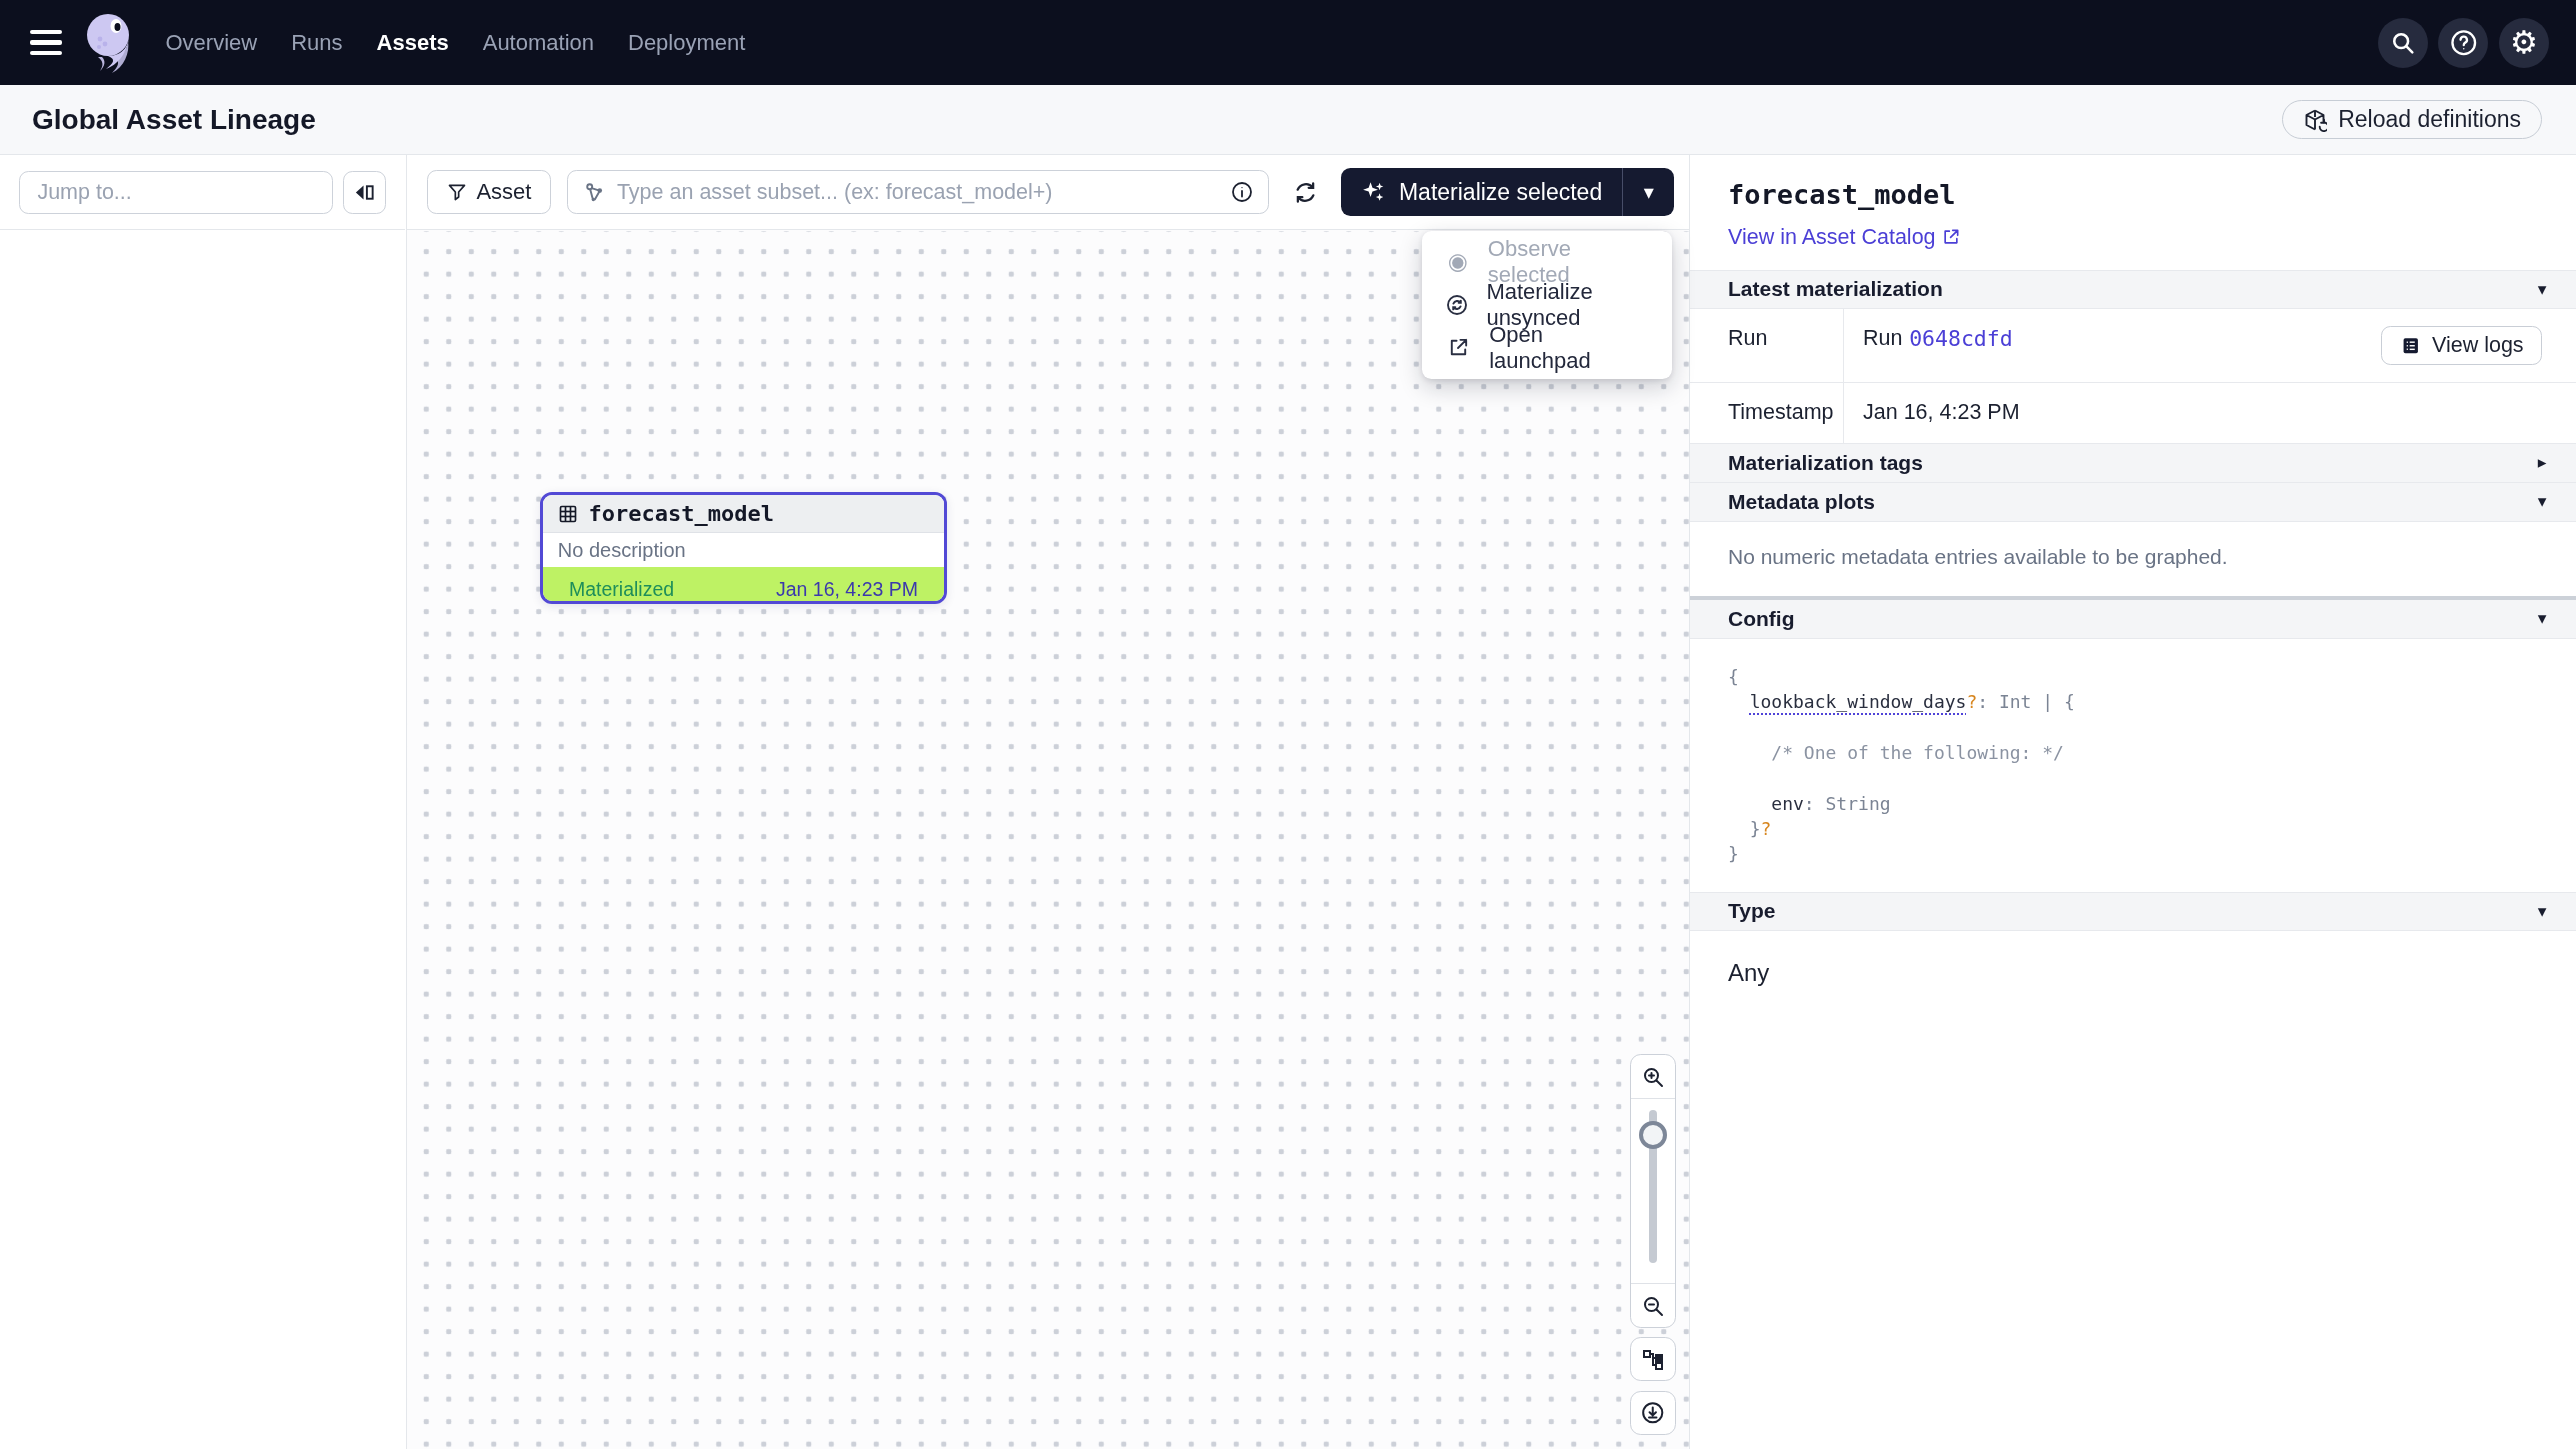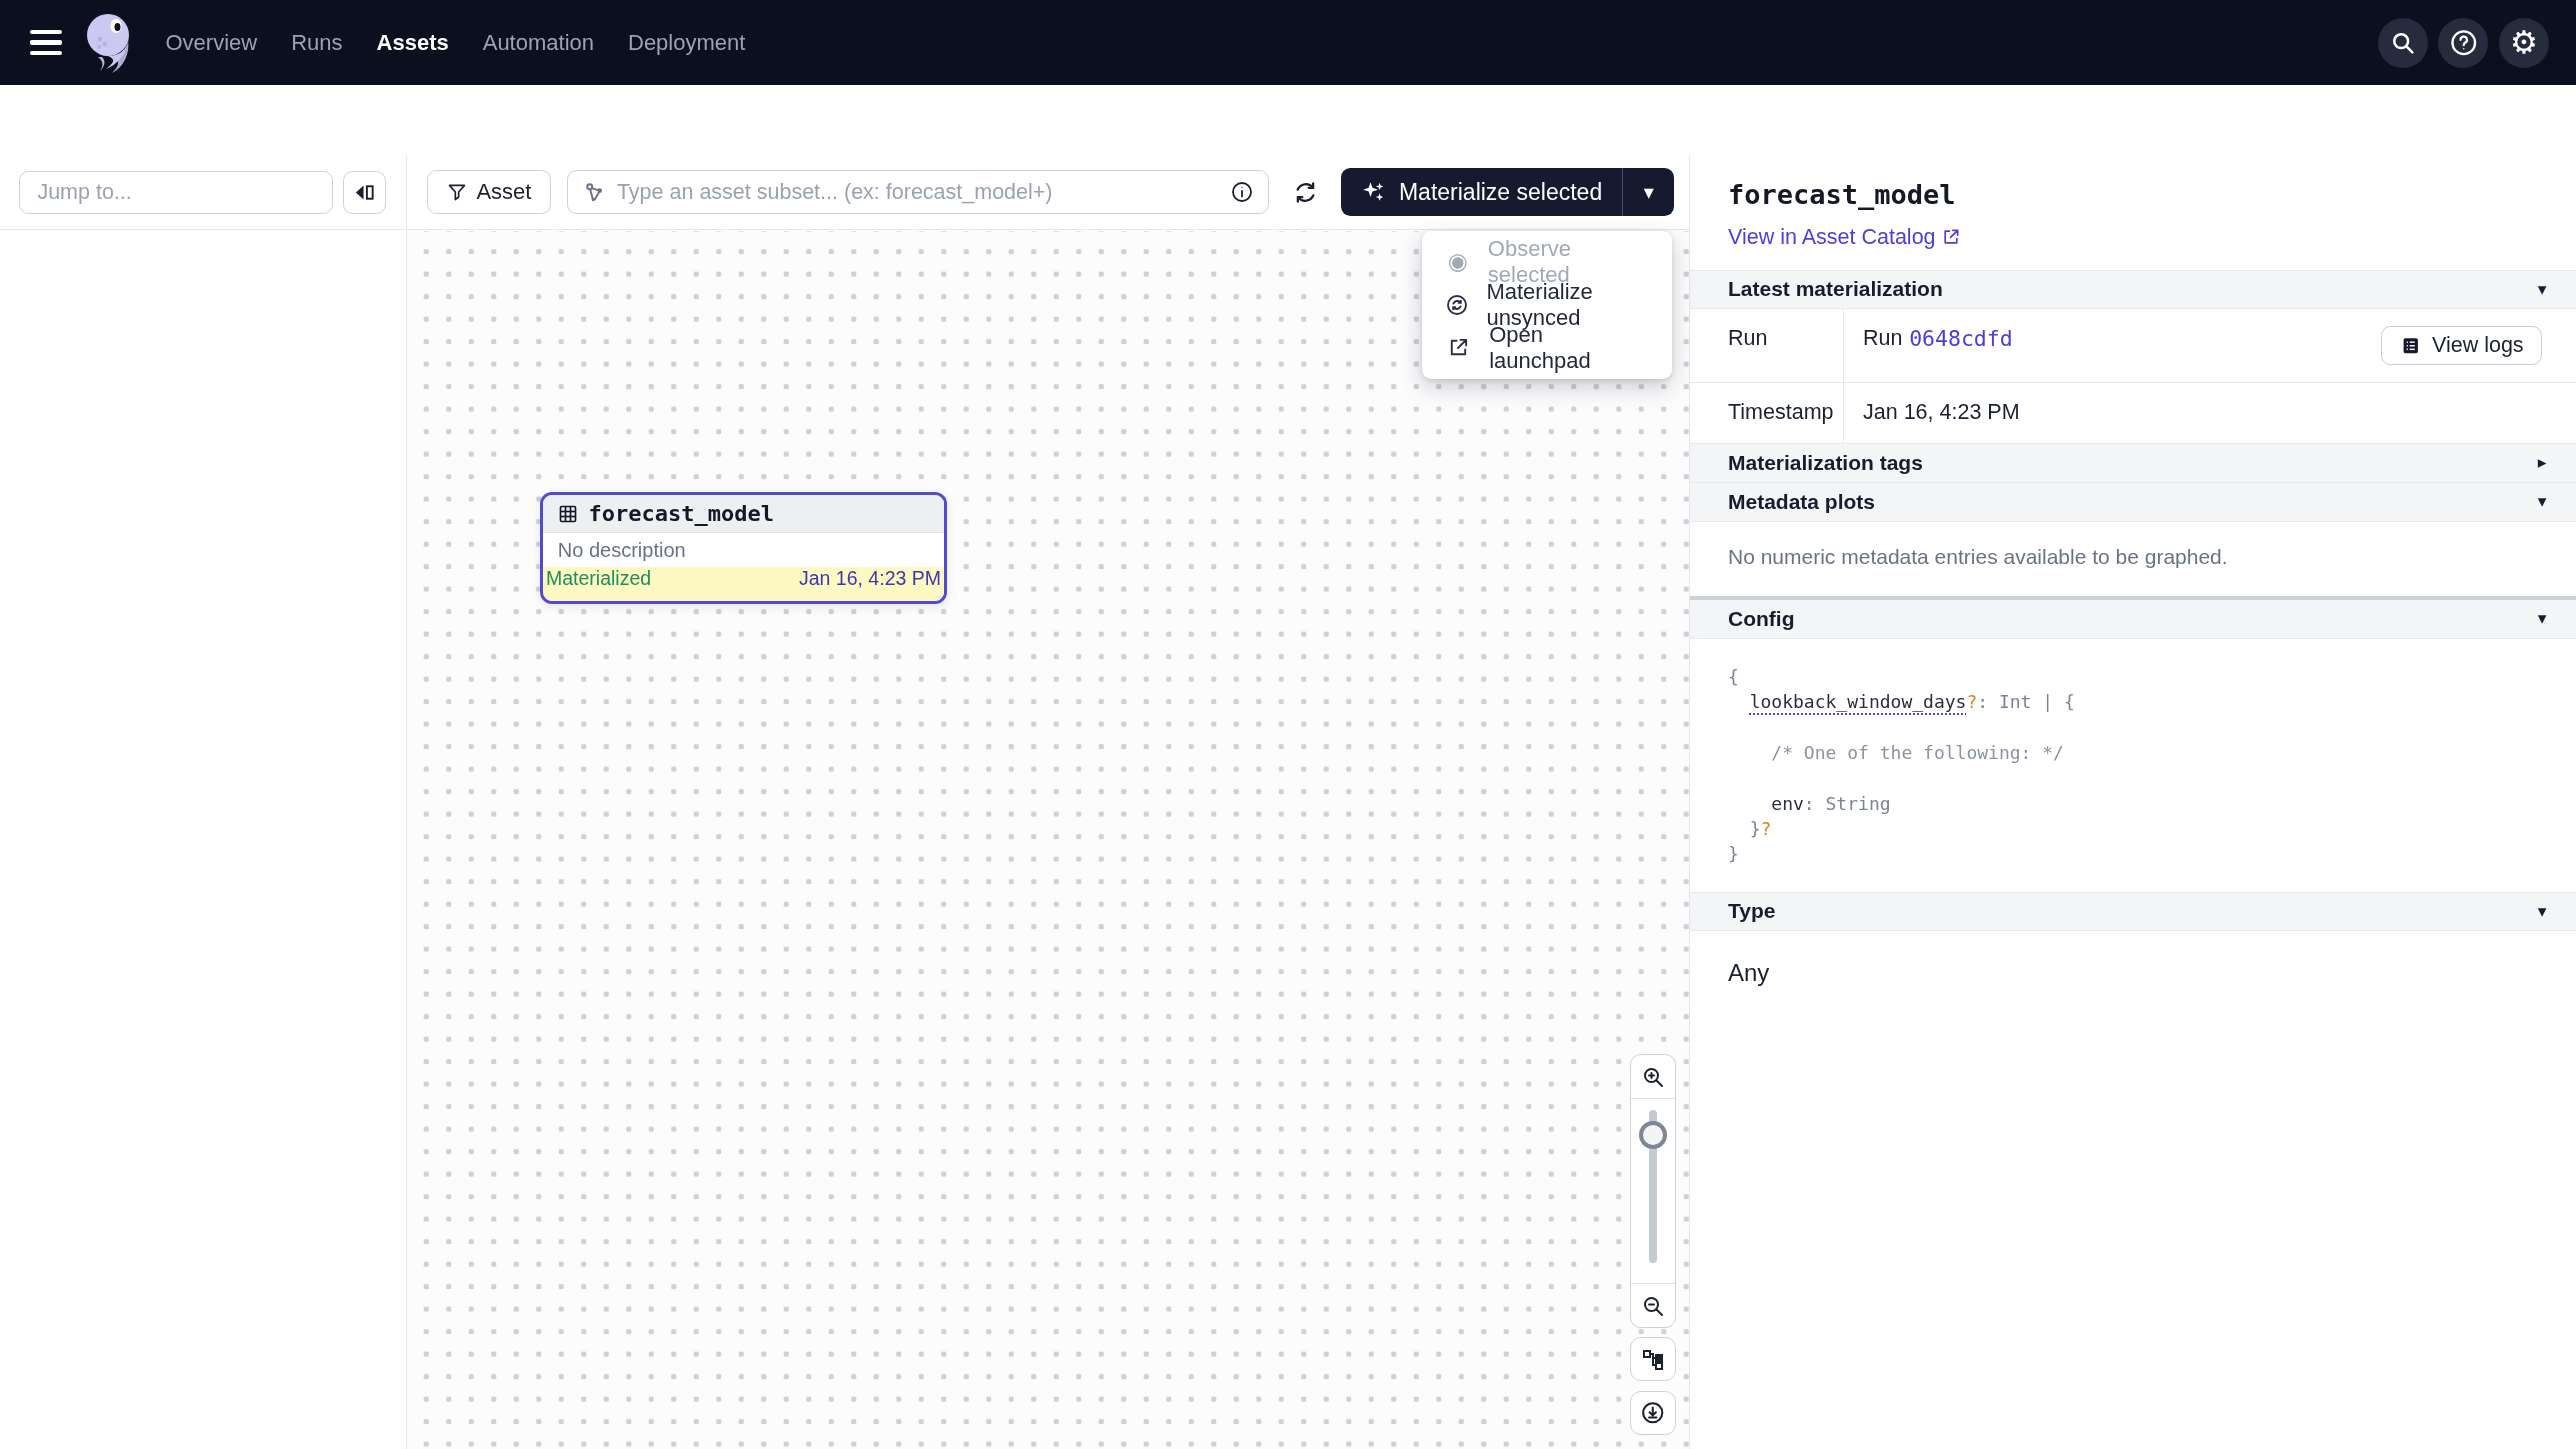--- a/index.html
+++ b/index.html
@@ -71,22 +71,22 @@
     background-image: radial-gradient(circle, #ccd0d8 2.7px, transparent 3px);
     background-size: 22.5px 22.5px; background-position: 8px 9.4px; }
 
   
   .asset-node { position:absolute; left:133px; top:261px; width:407px; border:3.4px solid #5249d5;
     border-radius:12px; background:#fff; overflow:hidden; box-shadow:0 2.7px 9.4px rgba(40,40,90,.10); cursor:pointer; }
   .node-header { height:38px; background:#edeff1; display:flex; align-items:center; gap:10.7px;
     padding:0 14.8px; border-bottom:1.3px solid #dfe2e7; }
   .node-title { font-family:"DejaVu Sans Mono", monospace; font-weight:700; font-size:22px; color:#141827; }
   .node-desc { height:34px; display:flex; align-items:center; padding:0 14.8px; font-size:20px; color:#69738500; color:#697385; }
-  .node-status { height:34px; background:#fef9c3; display:flex; align-items:flex-start; justify-content:space-between;
-    padding:0 3px; }
+  .node-status { height:34px; background:#bef264; display:flex; align-items:flex-end; justify-content:space-between;
+    padding:0 26px; }
   .node-status-label { font-size:19.5px; color:#1e8e5a; }
   .node-status-time { font-size:19.5px; color:#3b38ad; }
 
   
   .dropdown { position:absolute; top:76px; right:17px; width:250px; border-radius:9.4px; background:#fff;
     box-shadow:0 8px 23px rgba(16,22,40,.20), 0 1.3px 5.4px rgba(16,22,40,.10); padding:9.4px 0; z-index:5; }
   .menu-item { height:43px; display:flex; align-items:center; gap:17.4px; padding:0 23px; font-size:22px;
     color:#23283b; cursor:pointer; }
   .menu-item.disabled { color:#a2a9b6; cursor:default; }
   .menu-item .mi-icon { width:27px; display:flex; justify-content:center; color:#2a2f42; }
@@ -179,20 +179,31 @@
           <path d="M9.4 9.6 a2.6 2.6 0 1 1 3.8 2.3 c-.9.5-1.2 1-1.2 1.9"></path>
           <circle cx="12" cy="16.8" r="0.6" fill="#ffffff" stroke="none"></circle>
         </svg>
       </div>
       <div class="navicon-btn">
         <span style="font-size:31px; line-height:1; font-family:'DejaVu Sans',sans-serif;">⚙</span>
       </div>
     </div>
   </div>
 
+  <div class="pageheader">
+    <div class="pagetitle">Global Asset Lineage</div>
+    <button class="reload-btn">
+      <svg width="24" height="24" viewBox="0 0 24 24" fill="none" stroke="#1c2130" stroke-width="1.9" stroke-linejoin="round">
+        <path d="M12 2.5 L20.5 7 V14 M12 2.5 L3.5 7 V17 L12 21.5 M12 2.5 V9 M3.5 7 L12 11.5 M12 21.5 V11.5 M20.5 7 L12 11.5"></path>
+        <path d="M21 14.5 a4.3 4.3 0 1 1 -4.3 4.3" stroke-linecap="round"></path>
+        <path d="M21 11.8 v2.9 h-2.9" stroke-linecap="round"></path>
+      </svg>
+      <span>Reload definitions</span>
+    </button>
+  </div>
 
   <div class="content">
 
     <div class="sidebar">
       <div class="sidebar-top">
         <input class="jump-input" value="" placeholder="Jump to..." style="">
         <div class="collapse-btn">
           <svg width="23" height="23" viewBox="0 0 24 24" fill="none" stroke="#1c2130" stroke-width="2">
             <path d="M10 7 L4.5 12 L10 17 Z" fill="#1c2130"></path>
             <rect x="14.5" y="5.5" width="6" height="13"></rect>

